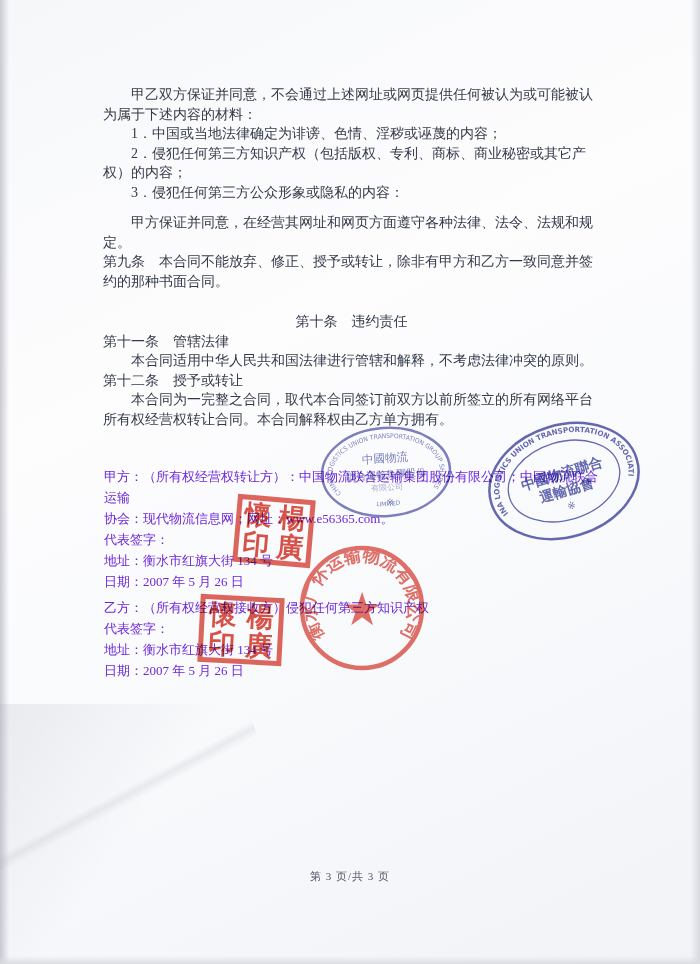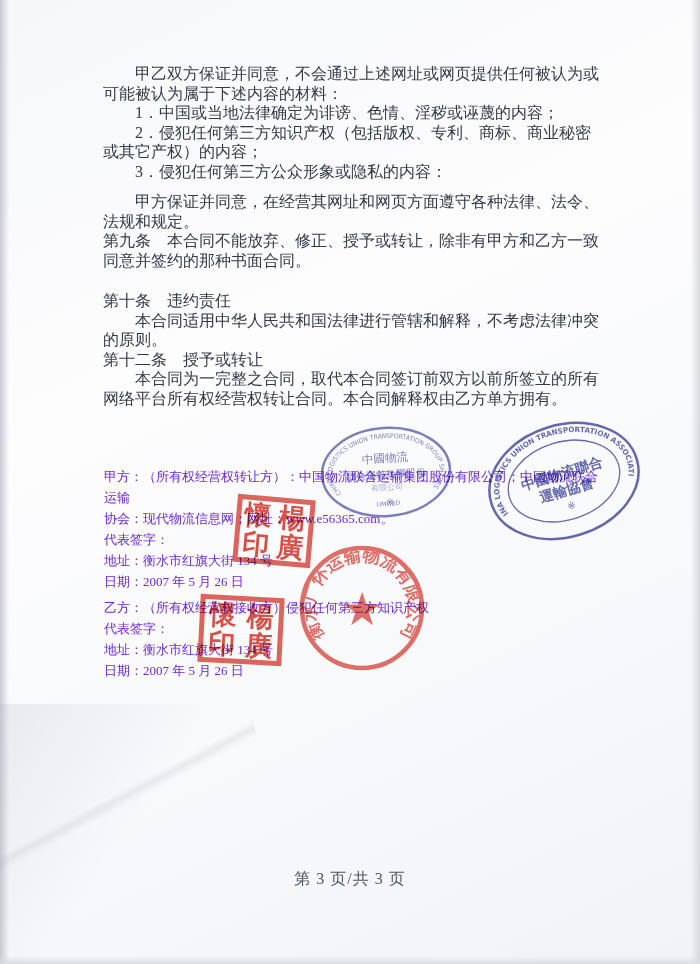--- a/index.html
+++ b/index.html
@@ -15,32 +15,32 @@
   .edge-right{position:absolute;right:0;top:0;width:12px;height:100%;
     background:linear-gradient(to left,#d8d9df 0,rgba(255,255,255,0) 80%);}
   .edge-bottom{position:absolute;left:0;bottom:0;width:100%;height:8px;
     background:linear-gradient(to top,#dcdde2,rgba(255,255,255,0));}
   .fold-bl{position:absolute;left:0;bottom:0;width:220px;height:260px;
     background:linear-gradient(125deg,rgba(170,175,188,.22) 0%,rgba(255,255,255,0) 55%);}
   .crease{position:absolute;left:-30px;bottom:120px;width:300px;height:90px;
     background:linear-gradient(170deg,rgba(160,165,180,0) 45%,rgba(160,165,180,.18) 50%,rgba(160,165,180,0) 56%);
     transform:rotate(-18deg);}
   
-  .content{position:absolute;left:103px;top:64px;width:497px;
-    font-size:16px;line-height:19.5px;color:#333a49;}
+  .content{position:absolute;left:103px;top:85px;width:497px;
+    font-size:14px;line-height:19.5px;color:#333a49;}
   .content p{margin:0;}
   .indent{text-indent:2em;}
   .gap-sm{margin-top:11px !important;}
-  .gap-md{margin-top:21px !important;}
+  .gap-md{margin-top:21px !important;text-align:center;}
   .party{position:absolute;left:104px;font-size:13px;line-height:21px;color:#6d28d9;}
   .party p{margin:0;}
   .party-a{top:466px;width:500px;}
   .party-b{top:597px;width:500px;}
   .footer{position:absolute;left:0;top:869px;width:100%;text-align:center;
-    font-size:16px;color:#4d5565;letter-spacing:1px;}
+    font-size:11px;color:#4d5565;letter-spacing:1px;}
   
   .stamps{position:absolute;left:0;top:0;mix-blend-mode:multiply;pointer-events:none;}
   .name-seal{position:absolute;display:grid;grid-template-columns:1fr 1fr;
     grid-template-rows:1fr 1fr;align-items:center;justify-items:center;
     border:5px solid rgba(213,52,40,.75);color:rgba(213,52,40,.85);
     font-weight:bold;font-size:27px;line-height:1;mix-blend-mode:multiply;
     font-family:"DejaVu Serif",serif;}
   .seal-a{left:235px;top:497px;width:68px;height:58px;transform:rotate(5deg);}
   .seal-b{left:199px;top:596px;width:74px;height:58px;transform:rotate(3deg);}
   .stamp-blue{fill:#4c51a3;}
@@ -61,20 +61,21 @@
   <div class="crease"></div>
 
   <div class="content">
     <p class="indent">甲乙双方保证并同意，不会通过上述网址或网页提供任何被认为或可能被认为属于下述内容的材料：</p>
     <p class="indent">1．中国或当地法律确定为诽谤、色情、淫秽或诬蔑的内容；</p>
     <p class="indent">2．侵犯任何第三方知识产权（包括版权、专利、商标、商业秘密或其它产权）的内容；</p>
     <p class="indent">3．侵犯任何第三方公众形象或隐私的内容：</p>
     <p class="indent gap-sm">甲方保证并同意，在经营其网址和网页方面遵守各种法律、法令、法规和规定。</p>
     <p>第九条　本合同不能放弃、修正、授予或转让，除非有甲方和乙方一致同意并签约的那种书面合同。</p>
     <p class="gap-md">第十条　违约责任</p>
+    <p>第十一条　管辖法律</p>
     <p class="indent">本合同适用中华人民共和国法律进行管辖和解释，不考虑法律冲突的原则。</p>
     <p>第十二条　授予或转让</p>
     <p class="indent">本合同为一完整之合同，取代本合同签订前双方以前所签立的所有网络平台所有权经营权转让合同。本合同解释权由乙方单方拥有。</p>
   </div>
 
   <div class="party party-a">
     <p>甲方：（所有权经营权转让方）：中国物流联合运输集团股份有限公司；中国物流联合运输</p>
     <p>协会：现代物流信息网；网址：www.e56365.com。</p>
     <p>代表签字：</p>
     <p>地址：衡水市红旗大街 134 号</p>

